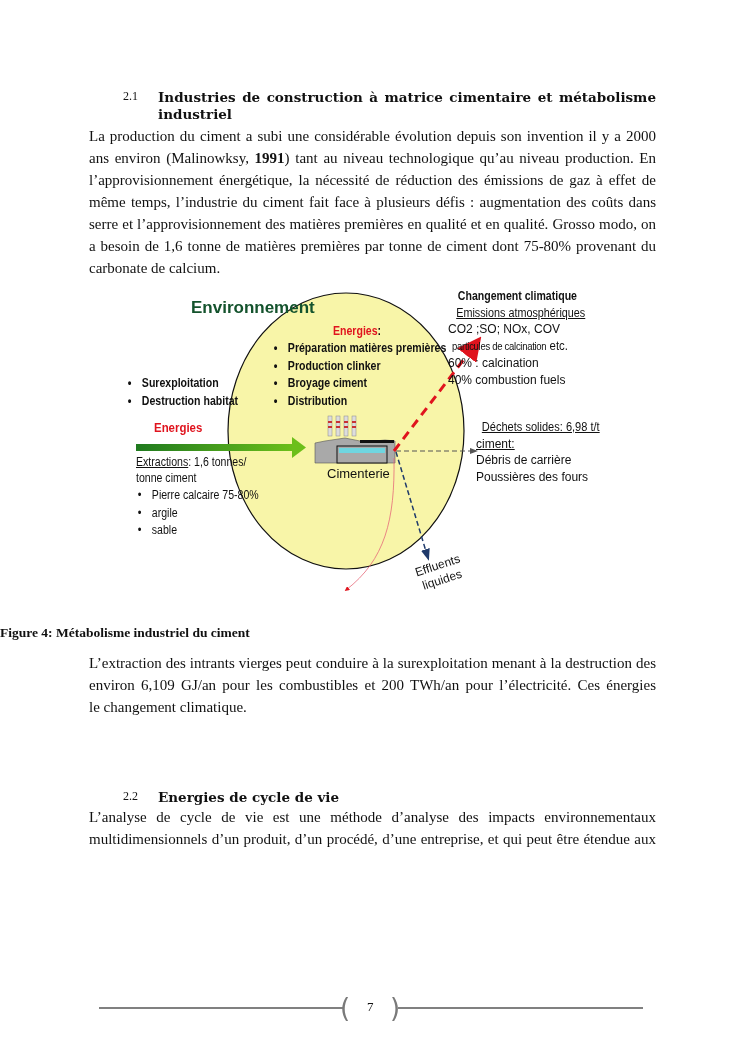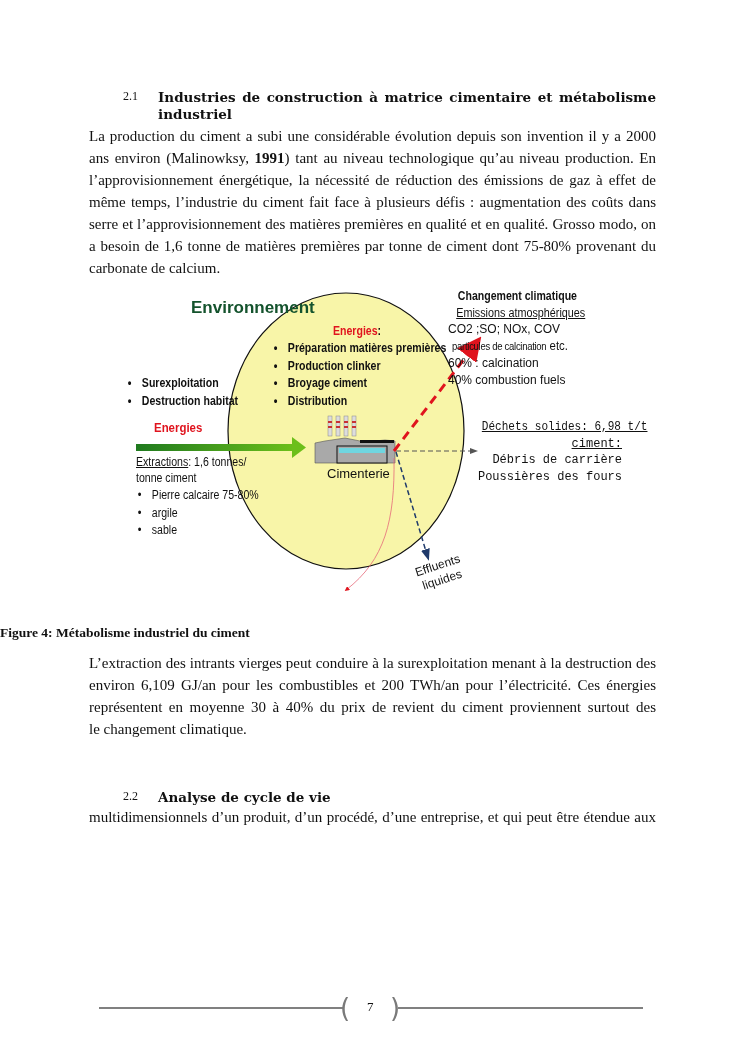--- a/index.html
+++ b/index.html
@@ -127,47 +127,47 @@
 
   <div class="abs" style="left:448px; top:288px; width:164px; text-align:left; font-family:'Liberation Sans',sans-serif; font-size:12px; line-height:16.5px;">
     <div class="b cond" style="transform-origin:center top;">Changement climatique</div>
     <div class="u" style="transform:scaleX(0.9);">Emissions atmosphériques</div>
     <div>CO2 ;SO; NOx, COV</div>
     <div style="transform:scaleX(0.95);"><span style="font-size:10px; letter-spacing:-0.3px;">particules de calcination</span><span> etc.</span></div>
     <div>60% : calcination</div>
     <div>40% combustion fuels</div>
   </div>
 
-  <div class="abs" style="left:476px; top:419px; width:146px; text-align:right; font-family:Liberation Mono, monospace; font-size:12px; line-height:16.5px;">
+  <div class="abs" style="left:476px; top:419px; width:146px; text-align:left; font-family:Liberation Sans, sans-serif; font-size:12px; line-height:16.5px;">
     <div class="u" style="white-space:nowrap; transform:scaleX(0.92);">Déchets solides: 6,98 t/t</div>
     <div class="u">ciment:</div>
     <div>Débris de carrière</div>
     <div>Poussières des fours</div>
   </div>
 
 
   <div class="abs" style="left:410px; top:558px; width:60px; text-align:center; font-family:'Liberation Sans',sans-serif; font-size:12px; line-height:15px; transform:rotate(-18deg); transform-origin:center;">
     <div>Effluents</div>
     <div>liquides</div>
   </div>
 </div>
 
 <div class="caption">Figure 4: Métabolisme industriel du ciment</div>
 
 <div class="para" style="top:652px;">
   <span class="line">L’extraction des intrants vierges peut conduire à la surexploitation menant à la destruction des</span>
   <span class="line">environ 6,109 GJ/an pour les combustibles et 200 TWh/an pour l’électricité. Ces énergies</span>
-  <span class="line">représentent en moyenne 30 à 40% du prix de revient du ciment proviennent surtout des</span>
   <span class="line last">le changement climatique.</span>
 </div>
 
 <div class="abs secnum" style="left:123px; top:789px;">2.2</div>
-<div class="abs heading" style="left:158px; top:789px;">Analyse de cycle de vie</div>
+<div class="abs heading" style="left:158px; top:789px;">Energies de cycle de vie</div>
 
 <div class="para" style="top:806px;">
+  <span class="line">L’analyse de cycle de vie est une méthode d’analyse des impacts environnementaux</span>
   <span class="line">multidimensionnels  d’un produit, d’un procédé, d’une entreprise, et qui peut être étendue aux</span>
 </div>
 
 <div class="footer-line" style="left:99px; width:245px;"></div>
 <div class="bracket" style="left:340px;">(</div>
 <div class="pagenum">7</div>
 <div class="bracket" style="left:390px;">)</div>
 <div class="footer-line" style="left:398px; width:245px;"></div>
 
 </body></html>

